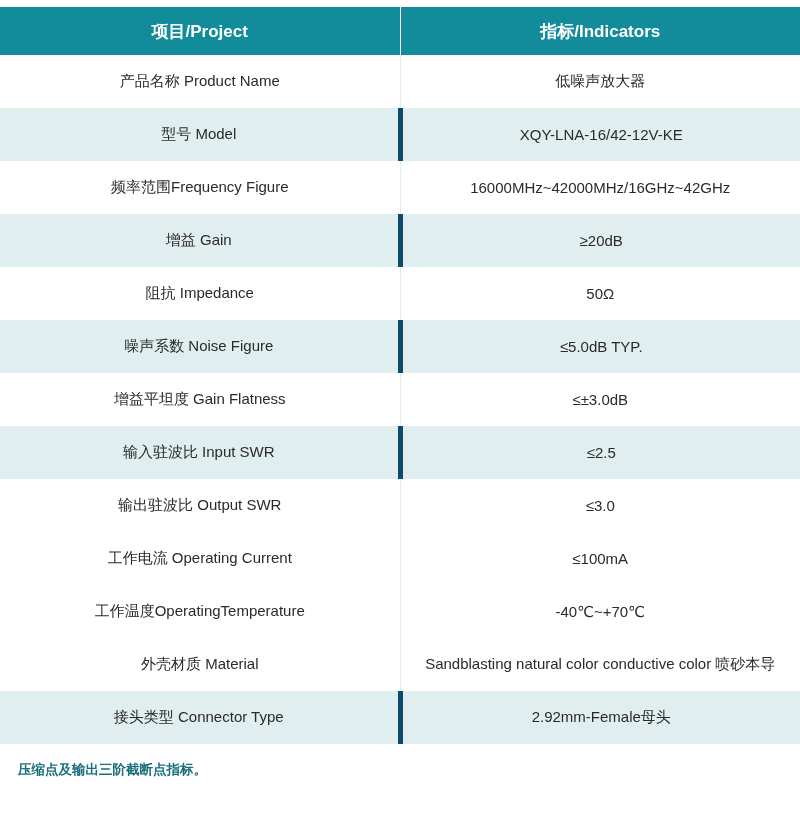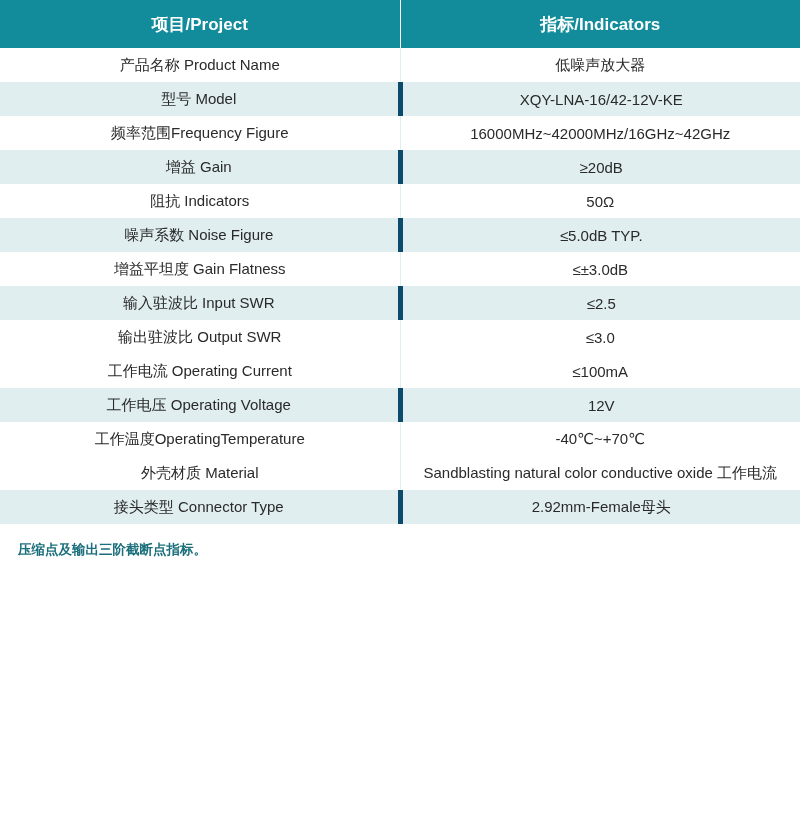--- a/index.html
+++ b/index.html
@@ -11,39 +11,40 @@
     height: 828px;
     background: #ffffff;
     font-family: "Liberation Sans", "DejaVu Sans", sans-serif;
     color: #222222;
     -webkit-font-smoothing: antialiased;
   }
   .spec-table {
     width: 800px;
     border-collapse: collapse;
     table-layout: fixed;
+    margin-top: 7px;
   }
   .spec-table col.col-item { width: 400px; }
   .spec-table col.col-ind { width: 400px; }
 
   .spec-table thead th {
     background: #128c9b;
     color: #ffffff;
     font-size: 17px;
     font-weight: bold;
     height: 46px;
     text-align: center;
     vertical-align: middle;
     border: none;
   }
   .spec-table thead th.header-item {
     border-right: 1px solid #ffffff;
   }
   .spec-table tbody td {
-    height: 34px;
+    height: 53px;
     text-align: center;
     vertical-align: middle;
     font-size: 15px;
     color: #2a2a2a;
     border: none;
     padding: 0 6px;
     box-sizing: border-box;
   }
   .spec-table tbody tr.row-odd td {
     background: #ffffff;
@@ -96,21 +97,21 @@
     </tr>
     <tr class="row-odd">
       <td class="cell-item">频率范围Frequency Figure</td>
       <td class="cell-value">16000MHz~42000MHz/16GHz~42GHz</td>
     </tr>
     <tr class="row-even">
       <td class="cell-item">增益 Gain</td>
       <td class="cell-value">≥20dB</td>
     </tr>
     <tr class="row-odd">
-      <td class="cell-item">阻抗 Indicators</td>
+      <td class="cell-item">阻抗 Impedance</td>
       <td class="cell-value">50Ω</td>
     </tr>
     <tr class="row-even">
       <td class="cell-item">噪声系数 Noise Figure</td>
       <td class="cell-value">≤5.0dB TYP.</td>
     </tr>
     <tr class="row-odd">
       <td class="cell-item">增益平坦度 Gain Flatness</td>
       <td class="cell-value">≤±3.0dB</td>
     </tr>
@@ -119,31 +120,27 @@
       <td class="cell-value">≤2.5</td>
     </tr>
     <tr class="row-odd">
       <td class="cell-item">输出驻波比 Output SWR</td>
       <td class="cell-value">≤3.0</td>
     </tr>
     <tr class="row-odd">
       <td class="cell-item">工作电流 Operating Current</td>
       <td class="cell-value">≤100mA</td>
     </tr>
-    <tr class="row-even">
-      <td class="cell-item">工作电压 Operating Voltage</td>
-      <td class="cell-value">12V</td>
-    </tr>
     <tr class="row-odd">
       <td class="cell-item">工作温度OperatingTemperature</td>
       <td class="cell-value">-40℃~+70℃</td>
     </tr>
     <tr class="row-odd">
       <td class="cell-item">外壳材质 Material</td>
-      <td class="cell-value small-text">Sandblasting natural color conductive oxide 工作电流</td>
+      <td class="cell-value small-text">Sandblasting natural color conductive color 喷砂本导</td>
     </tr>
     <tr class="row-even">
       <td class="cell-item">接头类型 Connector Type</td>
       <td class="cell-value">2.92mm-Female母头</td>
     </tr>
   </tbody>
 </table>
 
 <div class="note">
   <span class="note-line">压缩点及输出三阶截断点指标。</span>

